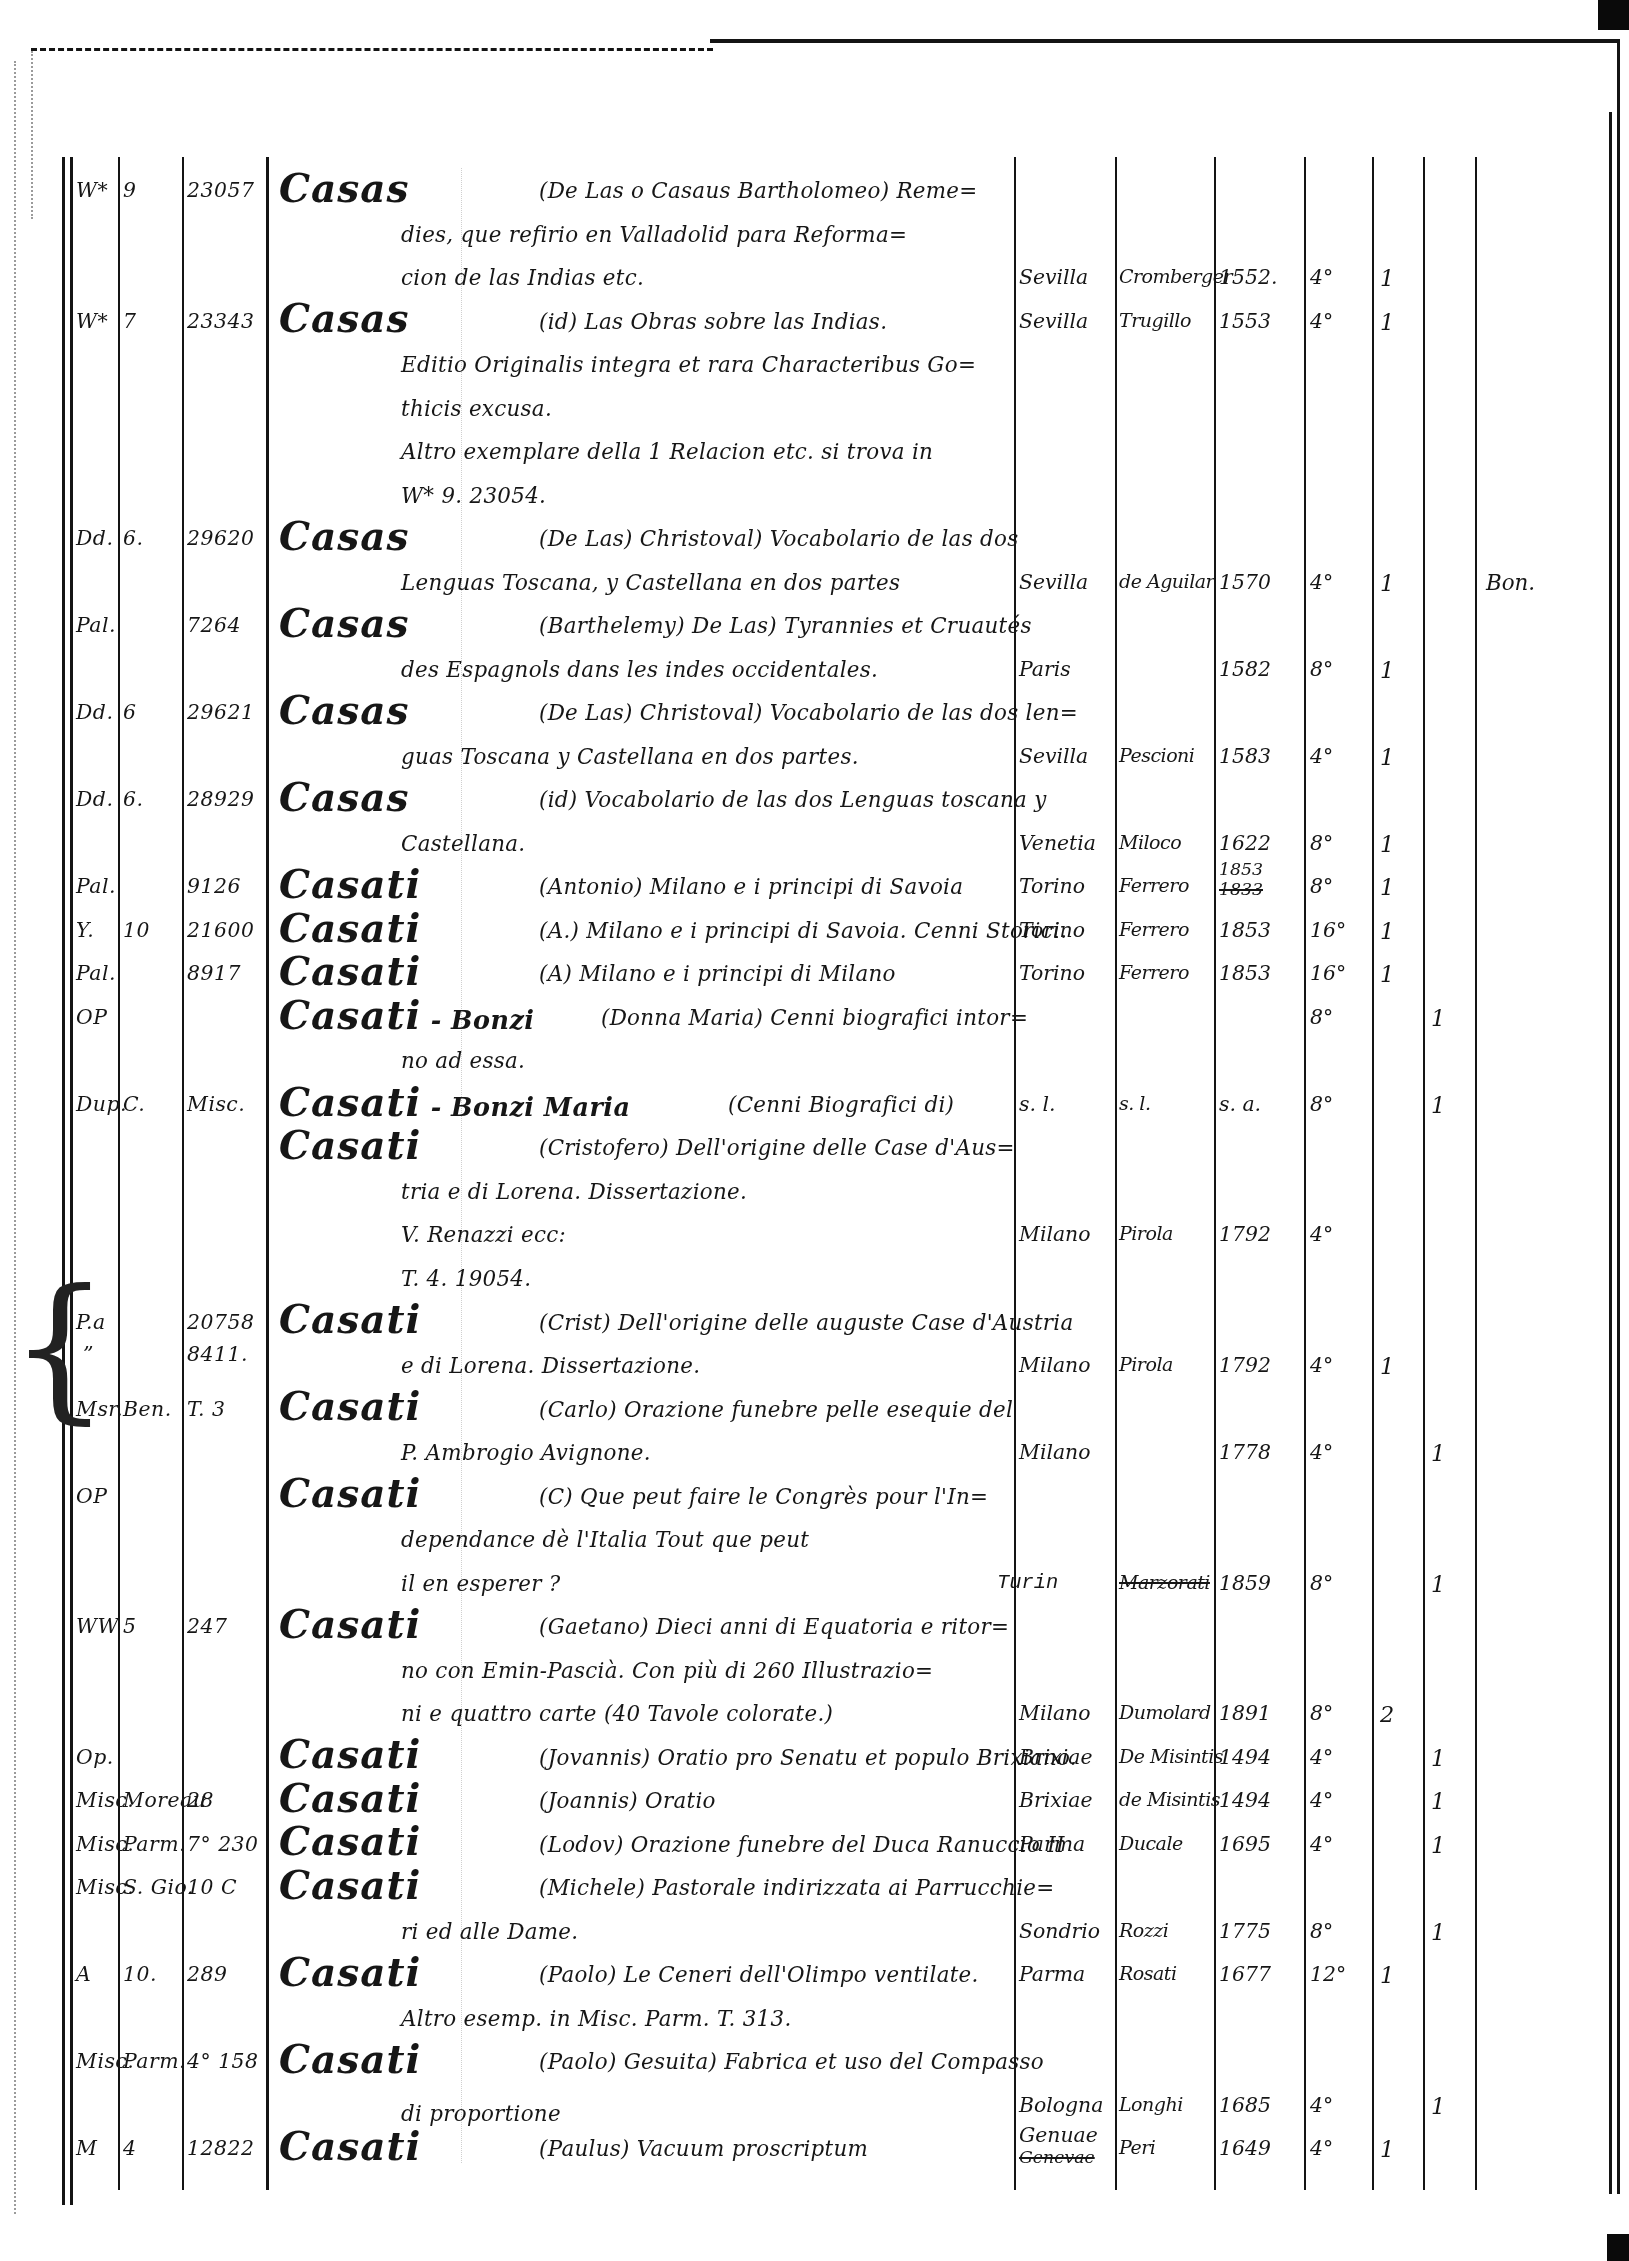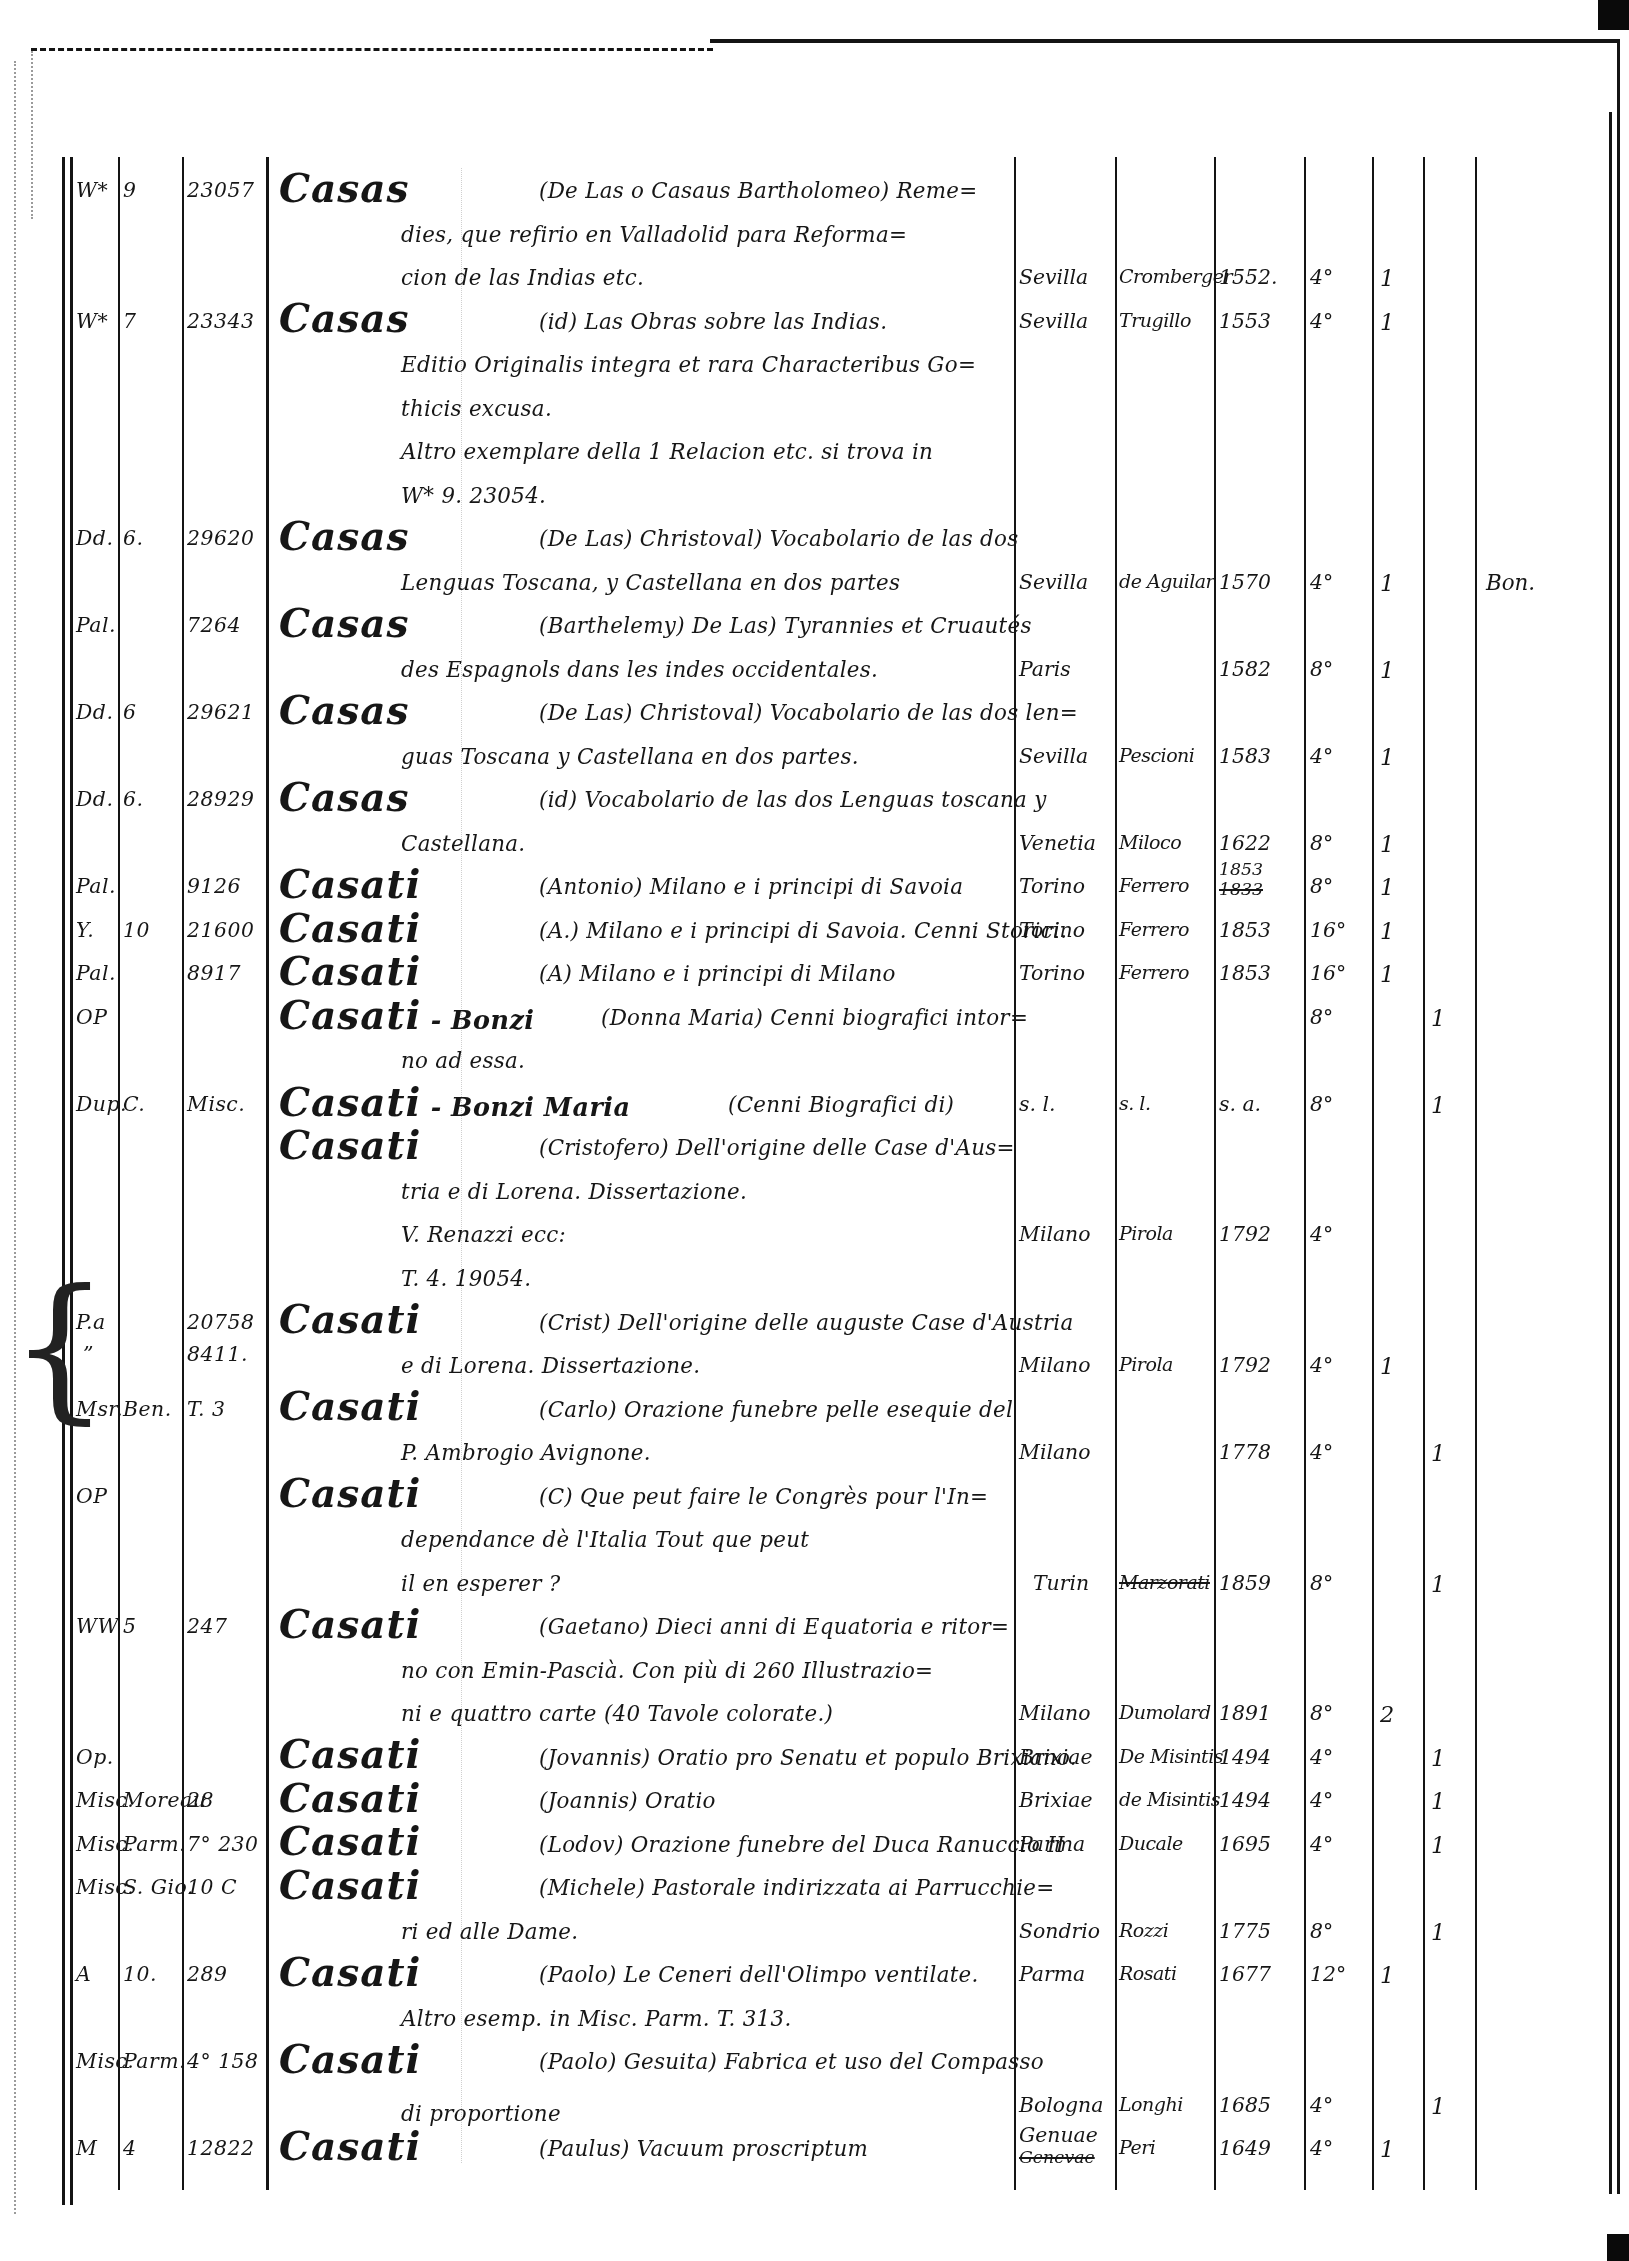--- a/index.html
+++ b/index.html
@@ -201,21 +201,21 @@
       <div class="cell title" style="left: 401px; top: 1440px;">P. Ambrogio Avignone.</div>
       <div class="cell imprint" style="left: 1019px; top: 1440px;">Milano</div>
       <div class="cell imprint" style="left: 1219px; top: 1440px;">1778</div>
       <div class="cell imprint" style="left: 1310px; top: 1440px;">4°</div>
       <div class="cell count" style="left: 1431px; top: 1440px;">1</div>
       <div class="cell code" style="left: 76px; top: 1484px;">OP</div>
       <div class="cell author" style="left: 279px; top: 1470px;">Casati</div>
       <div class="cell title" style="left: 539px; top: 1484px;">(C) Que peut faire le Congrès pour l'In=</div>
       <div class="cell title" style="left: 401px; top: 1527px;">dependance dè l'Italia   Tout que peut</div>
       <div class="cell title" style="left: 401px; top: 1571px;">il en esperer ?</div>
-      <div class="cell imprint" style="left: 1033px; top: 1571px;">Turin</div>
+      <div class="cell imprint" style="left: 997px; top: 1571px; font-family: Liberation Mono, monospace;">Turin</div>
       <div class="cell printer struck" style="left: 1119px; top: 1571px;">Marzorati</div>
       <div class="cell imprint" style="left: 1219px; top: 1571px;">1859</div>
       <div class="cell imprint" style="left: 1310px; top: 1571px;">8°</div>
       <div class="cell count" style="left: 1431px; top: 1571px;">1</div>
       <div class="cell code" style="left: 76px; top: 1614px;">WW</div>
       <div class="cell code" style="left: 123px; top: 1614px;">5</div>
       <div class="cell code" style="left: 187px; top: 1614px;">247</div>
       <div class="cell author" style="left: 279px; top: 1601px;">Casati</div>
       <div class="cell title" style="left: 539px; top: 1614px;">(Gaetano) Dieci anni di Equatoria e ritor=</div>
       <div class="cell title" style="left: 401px; top: 1658px;">no con Emin-Pascià. Con più di 260 Illustrazio=</div>

